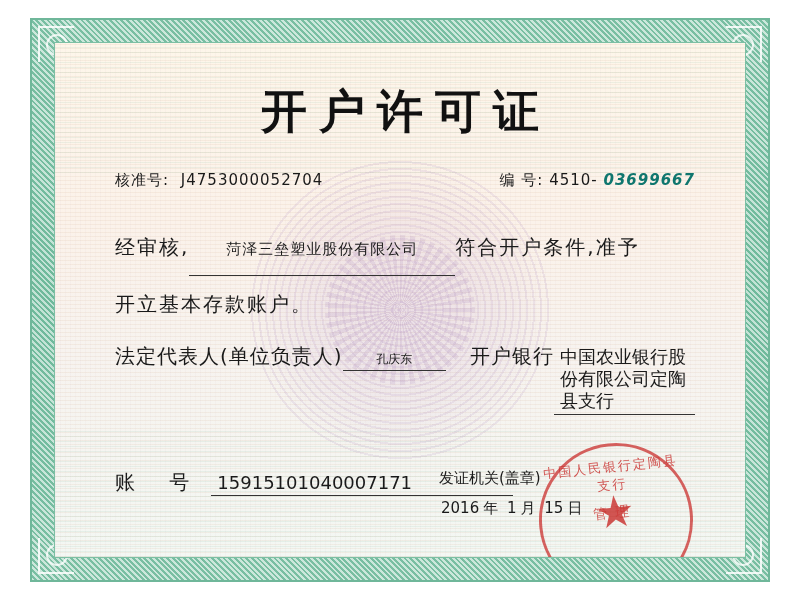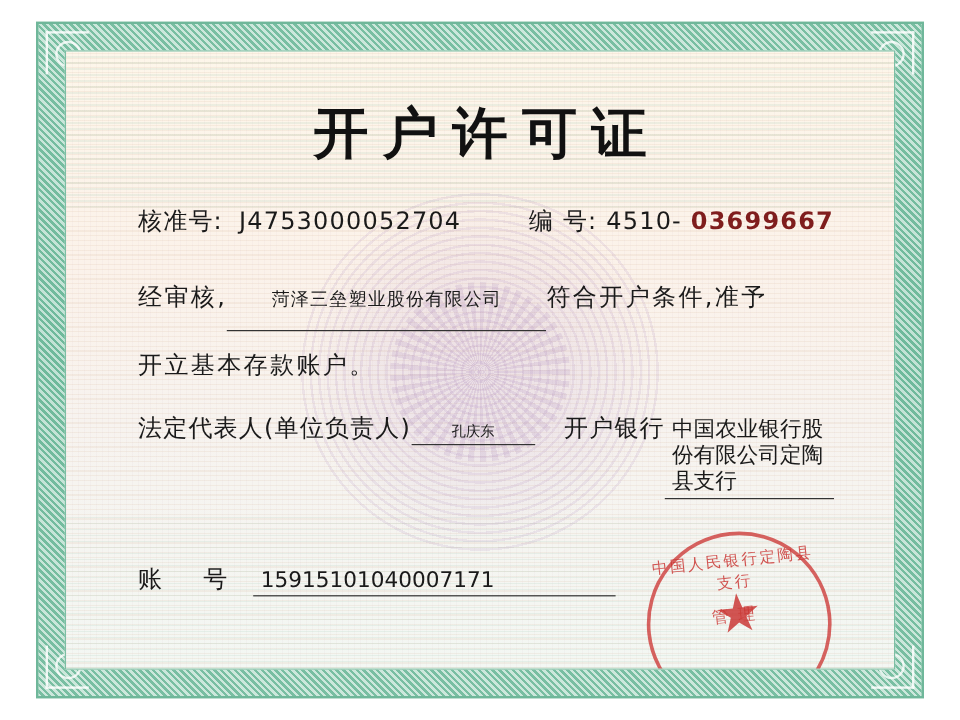--- a/index.html
+++ b/index.html
@@ -144,32 +144,33 @@
     color: #111111;
     text-indent: 12px;
     font-family: "DejaVu Sans", "Liberation Sans", sans-serif;
   }
 
   .row-serial {
     position: absolute;
     top: 128px;
     left: 60px;
     right: 50px;
-    font-size: 20px;
+    font-size: 15px;
     display: flex;
     justify-content: space-between;
     align-items: center;
   }
   .serial-left { letter-spacing: 1px; }
   .serial-left .val { margin-left: 6px; }
   .serial-right { letter-spacing: 1px; }
   .serial-right .num {
-    color: #7f1d1d;
+    color: #0f766e;
     font-weight: bold;
     letter-spacing: 1px;
+    font-style: italic;
   }
 
   .body-block {
     position: absolute;
     top: 180px;
     left: 60px;
     right: 50px;
     font-size: 20px;
     line-height: 48px;
   }
@@ -367,20 +368,28 @@
           <span class="rep-fill">孔庆东</span>
           <span class="bank-label">开户银行</span>
           <span class="bank-value">中国农业银行股份有限公司定陶县支行</span>
         </div>
 
         <div class="row-account">
           <span class="acct-label">账 号</span>
           <span class="acct-fill">15915101040007171</span>
         </div>
 
+        <div class="issuer">
+          <div class="line">发证机关(盖章)</div>
+          <div class="line date">
+            <span>2016</span><span>年</span>
+            <span>1</span><span>月</span>
+            <span>15</span><span>日</span>
+          </div>
+        </div>
 
         <div class="seal">
           <div class="seal-text-top">中国人民银行定陶县支行</div>
           <div class="seal-star">★</div>
           <div class="seal-text-mid">管理</div>
           <div class="seal-text-bottom">专用章</div>
         </div>
 
       </div>
     </div>

